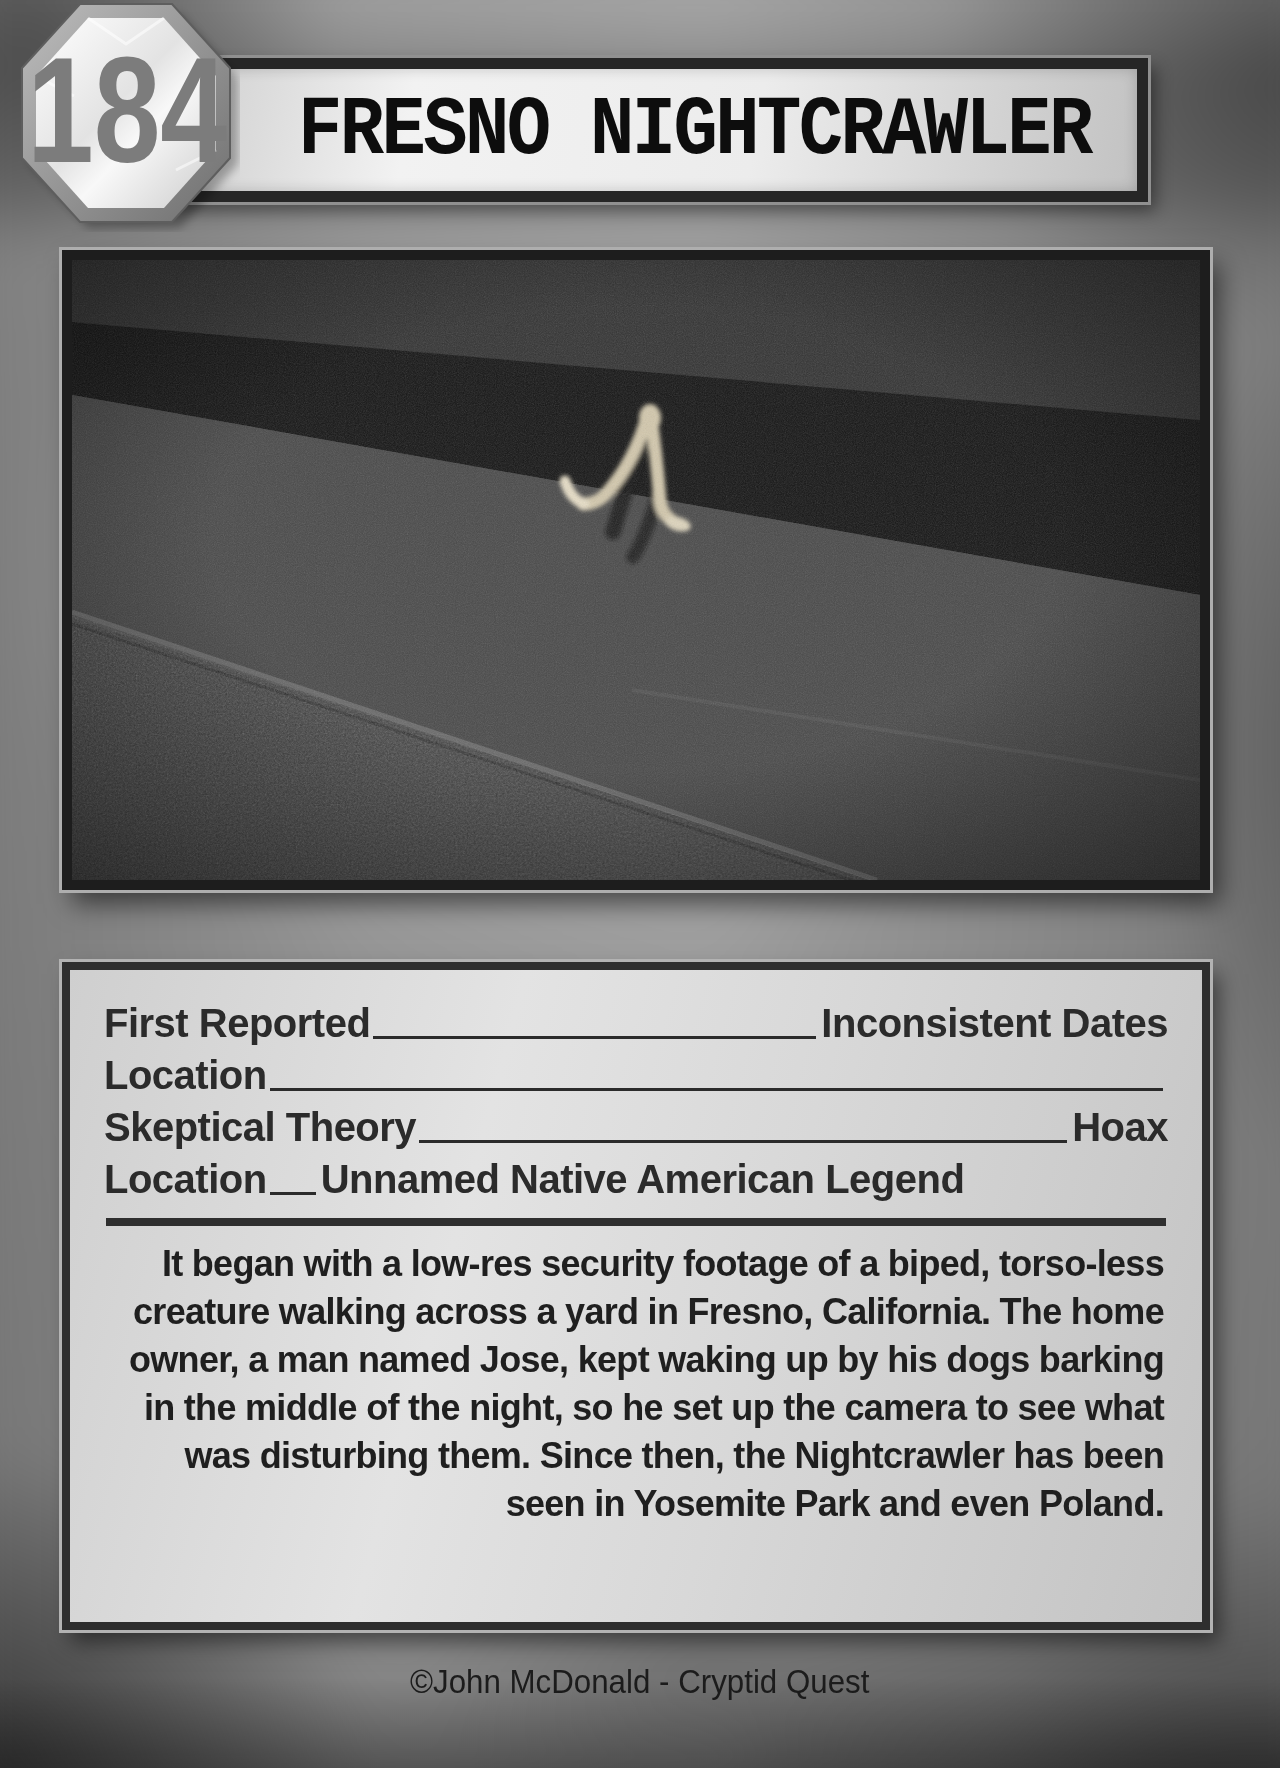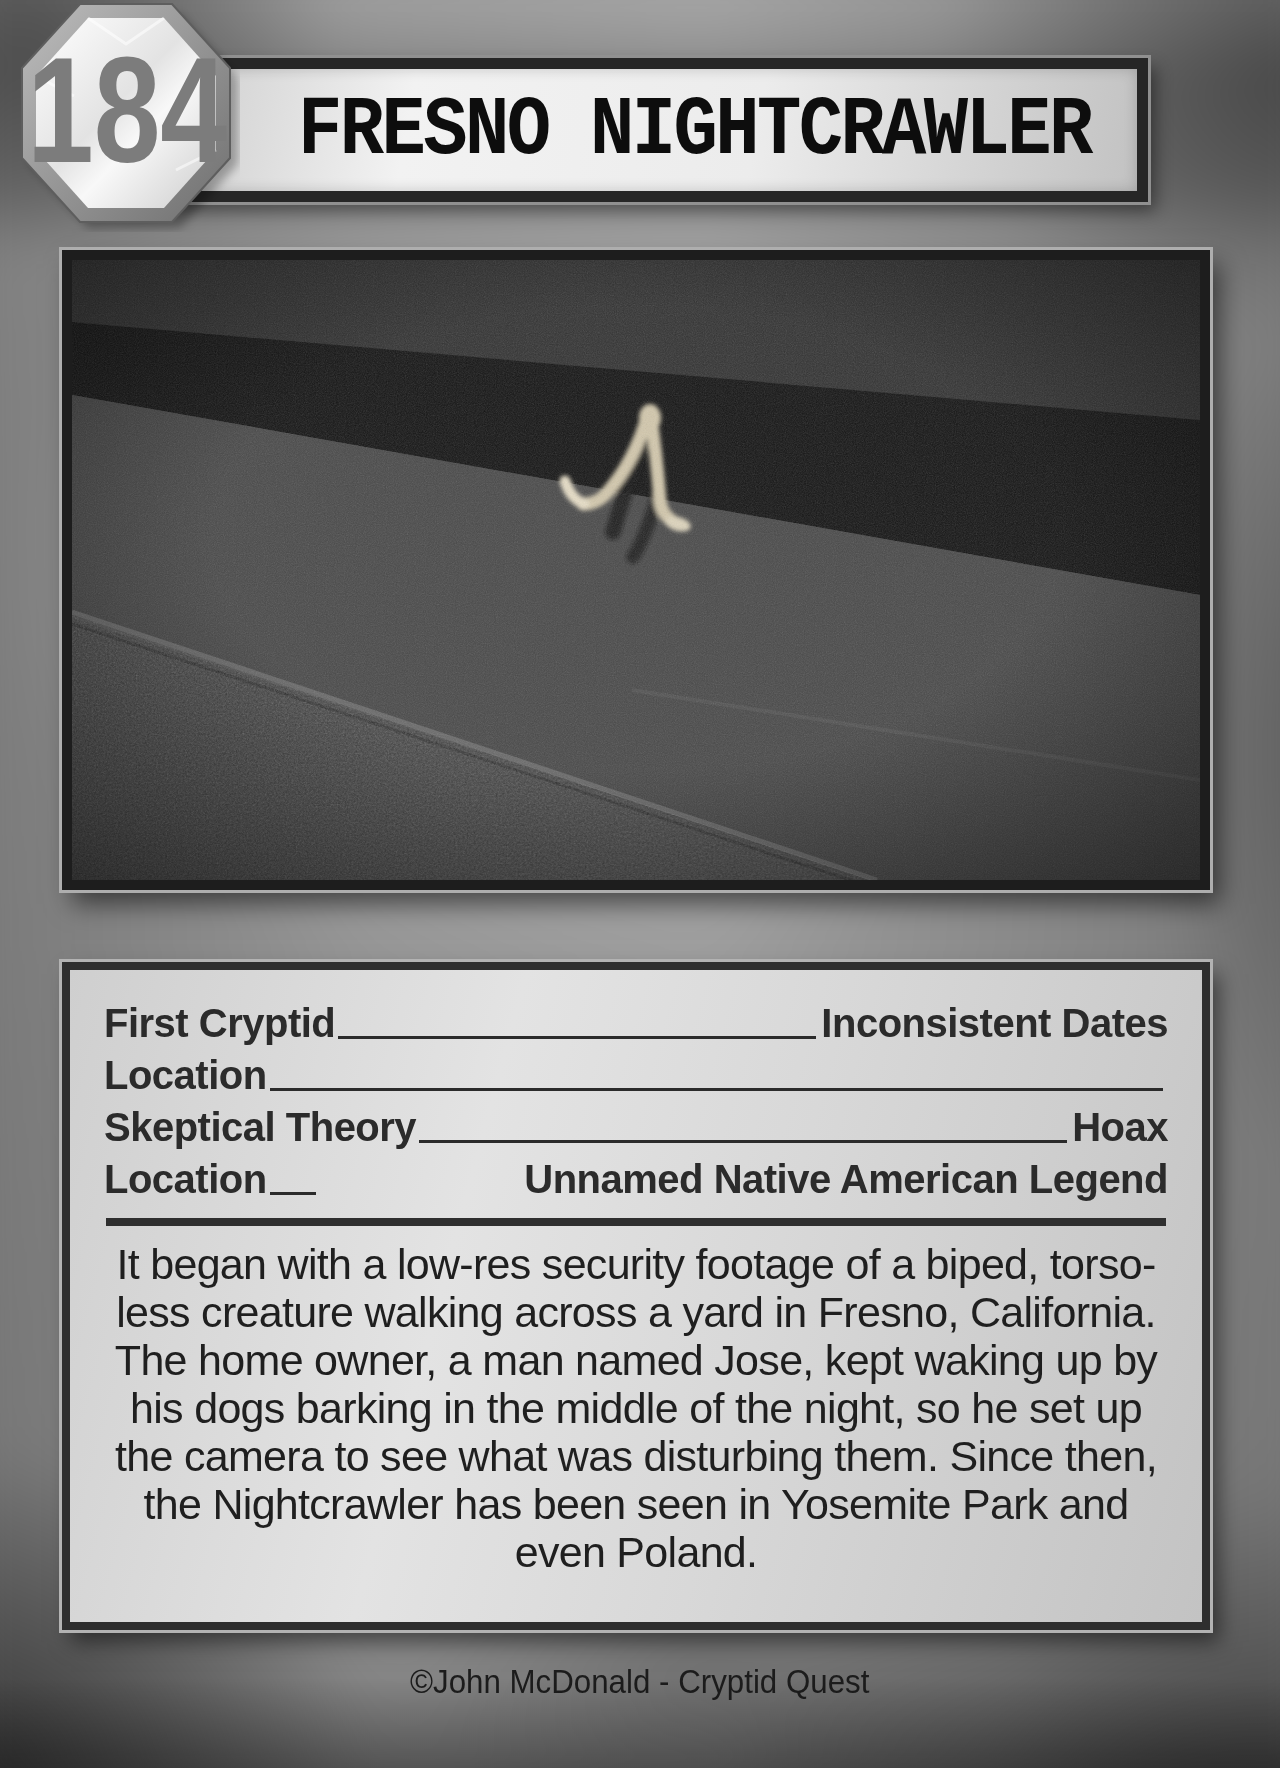--- a/index.html
+++ b/index.html
@@ -62,25 +62,25 @@
     box-shadow:9px 12px 20px rgba(0,0,0,.5);
   }
   .panel-inner { padding:24px 34px 0 34px; }
   .row { display:flex; align-items:flex-end; height:52px; }
   .lbl, .val {
     font-weight:bold; font-size:40px; line-height:46px; color:#2b2b2b;
     letter-spacing:-.5px; white-space:nowrap;
   }
   .line { flex:1 1 auto; border-bottom:3.5px solid #2b2b2b; margin:0 5px 7px 3px; }
   .row.short .line { flex:0 0 46px; }
-  .row.short .val { flex:1 1 auto; text-align:right; }
+  .row.short .val { flex:1 1 auto; }
   .divider { height:8px; background:#2f2f2f; margin:16px 2px 14px 2px; }
   .desc {
-    font-weight:normal; font-size:43px; line-height:48px; letter-spacing:-.7px;
-    color:#1f1f1f; text-align:center; padding:0 4px;
+    font-weight:bold; font-size:36px; line-height:48px; letter-spacing:-.7px;
+    color:#1f1f1f; text-align:right; padding:0 4px;
   }
 
   
   .footer {
     position:absolute; left:0; right:0; top:1662px; text-align:center;
   }
   .footer span {
     display:inline-block; font-size:34px; font-weight:400; color:#1c1c1c;
     transform:scaleX(.92); letter-spacing:0;
   }
@@ -174,21 +174,21 @@
       <rect width="1128" height="620" filter="url(#speckleF)" clip-path="url(#gravelClip)" opacity=".45"></rect>
       <rect width="1128" height="620" filter="url(#grainF)" opacity=".55"></rect>
       <rect width="1128" height="620" fill="url(#vignette)"></rect>
     </svg>
   </div>
 
   <div class="panel">
     <div class="panel-inner">
 
       <div class="row">
-        <span class="lbl">First Cryptid</span>
+        <span class="lbl">First Reported</span>
         <span class="line"></span>
         <span class="val">Inconsistent Dates</span>
       </div>
       <div class="row">
         <span class="lbl">Location</span>
         <span class="line"></span>
       </div>
       <div class="row">
         <span class="lbl">Skeptical Theory</span>
         <span class="line"></span>

